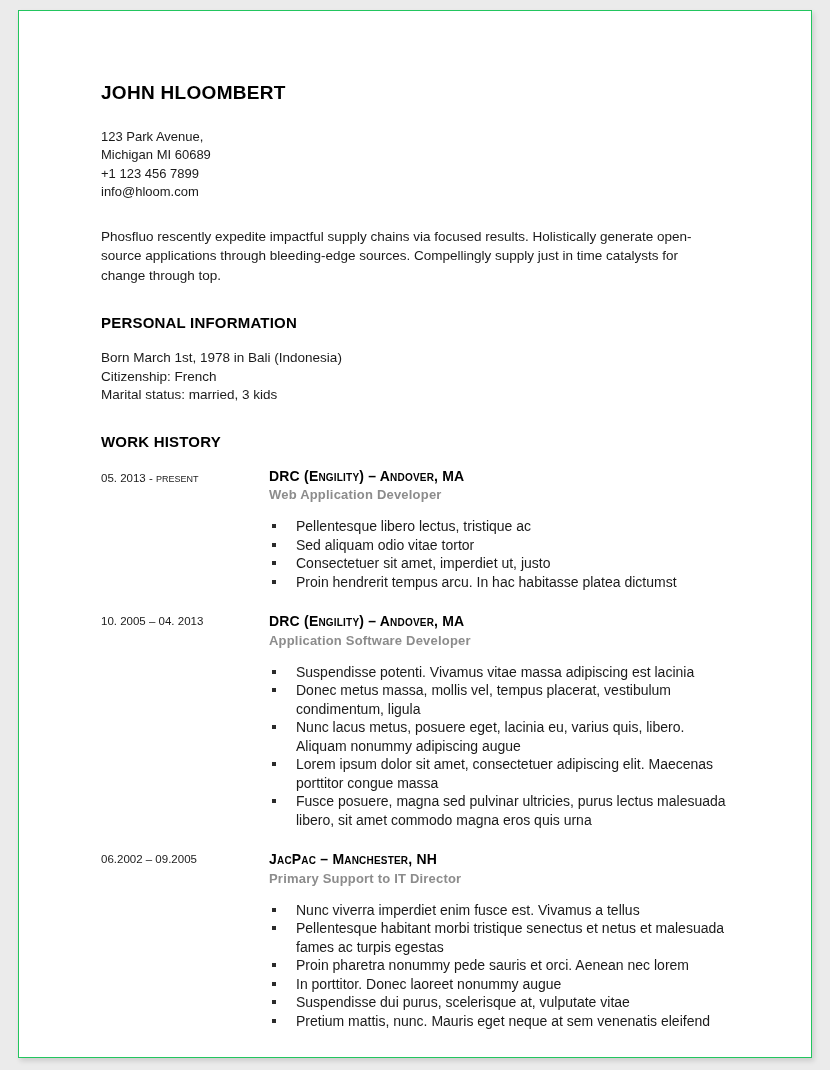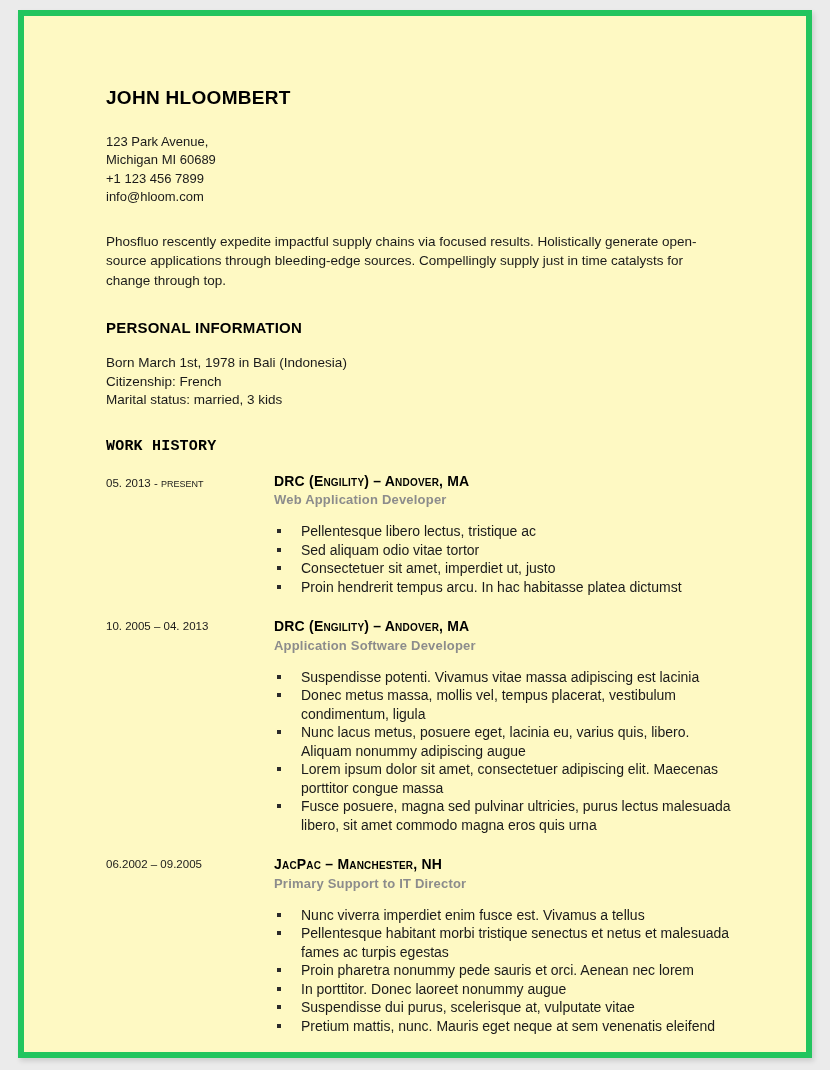--- a/index.html
+++ b/index.html
@@ -12,22 +12,22 @@
     background: #ebebeb;
     font-family: "Liberation Sans", sans-serif;
     overflow: hidden;
   }
   .page {
     position: absolute;
     left: 18px;
     top: 10px;
     width: 794px;
     height: 1048px;
-    background: #fef9c3;
-    border: 6px solid #22c55e;
+    background: #ffffff;
+    border: 1px solid #22c55e;
     box-shadow: 2px 3px 5px rgba(0,0,0,0.13);
     box-sizing: border-box;
     overflow: hidden;
   }
   .content {
     position: absolute;
     left: 82px;
     top: 72px;
     width: 635px;
   }
@@ -63,21 +63,20 @@
     letter-spacing: 0.2px;
     margin-bottom: 18px;
   }
   .personal-lines {
     font-size: 13.5px;
     color: #1a1a1a;
     line-height: 18.5px;
     margin-bottom: 28px;
   }
   .work-heading {
-    font-family: Liberation Mono, monospace;
   }
 
   
   .job {
     display: flex;
     margin-bottom: 22px;
   }
   .job-dates {
     width: 168px;
     flex: 0 0 168px;

